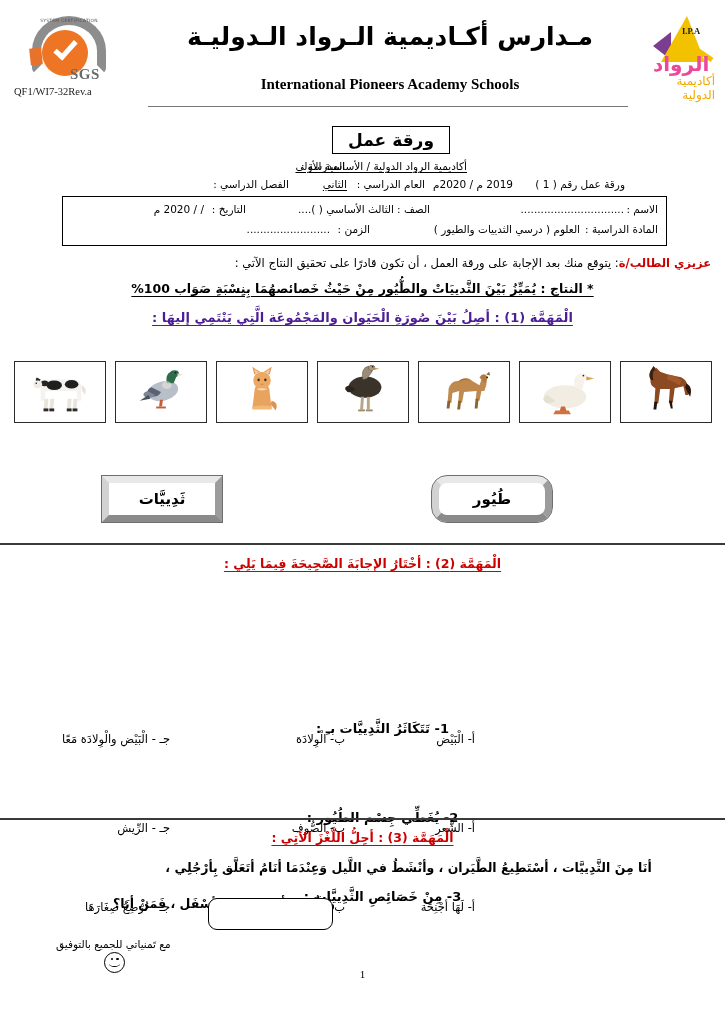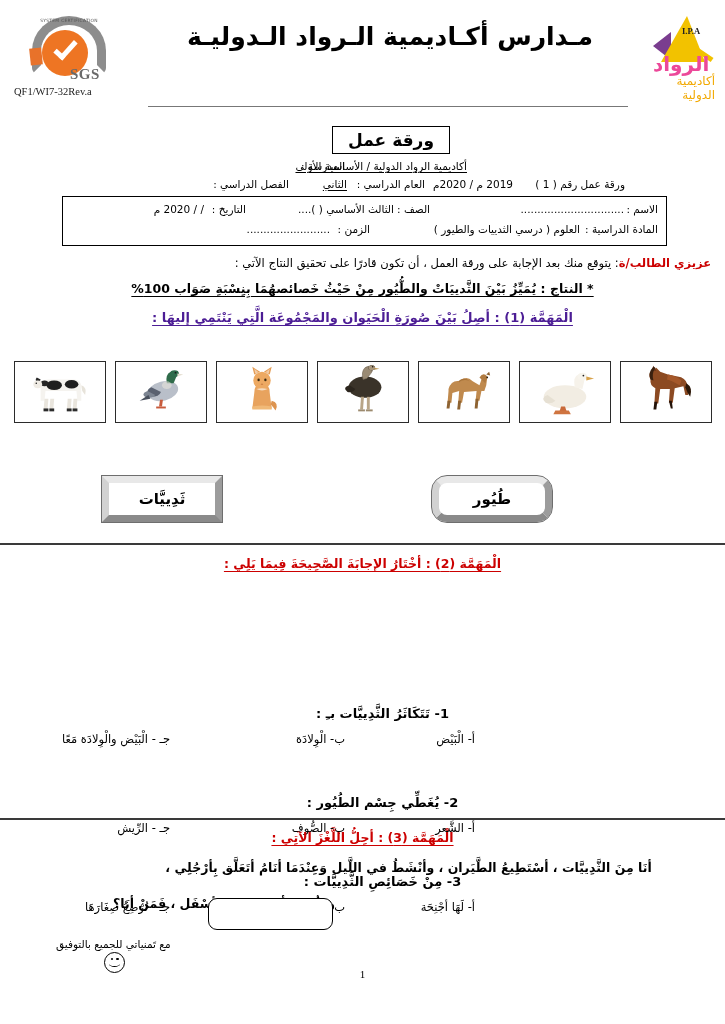--- a/index.html
+++ b/index.html
@@ -176,20 +176,21 @@
   .task2-head {
     position:absolute; left:0; top:556px; width:725px;
     text-align:center; font-size:12.5px; font-weight:bold;
     color:#cc0000; text-decoration:underline; text-underline-offset:3px;
   }
   .q { position:absolute; width:725px; }
   .q-stem {
     position:absolute; right:0; width:725px;
     text-align:center; font-size:13px; font-weight:bold;
     padding-left:40px;
+    margin-top:15px;
   }
   .q-opts { position:absolute; width:725px; height:20px; }
   .opt { position:absolute; font-size:11.5px; white-space:nowrap; }
   .opt-a { right:250px; }
   .opt-b { right:380px; }
   .opt-c { right:555px; }
 
   
   .task3-head {
     position:absolute; left:0; top:830px; width:725px;
@@ -249,20 +250,21 @@
       <div class="sgs-arc"></div>
       <div class="sgs-arc-txt">SYSTEM CERTIFICATION</div>
       <div class="sgs-tick-left"></div>
       <div class="sgs-circle"></div>
       <div class="sgs-check"></div>
       <div class="sgs-word">SGS</div>
     </div>
     <div class="qf-code">QF1/WI7-32Rev.a</div>
 
     <div class="school-ar">مـدارس أكـاديمية الـرواد الـدوليـة</div>
+    <div class="school-en">International Pioneers Academy Schools</div>
     <div class="hdr-rule"></div>
 
     <div class="ipa-logo">
       <div class="ipa-purple-wing"></div>
       <div class="ipa-shape"></div>
       <div class="ipa-slash"></div>
       <div class="ipa-ltr">I.P.A</div>
       <div class="ipa-ar">الرواد</div>
       <div class="ipa-ar-sub">أكاديمية الدولية</div>
     </div>

